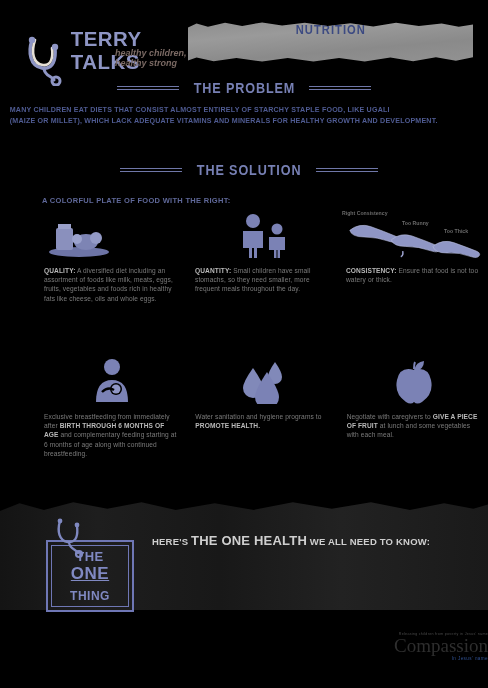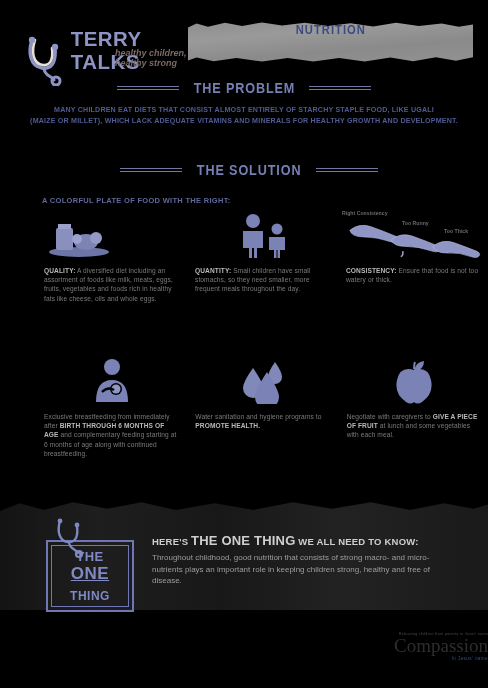--- a/index.html
+++ b/index.html
@@ -42,21 +42,21 @@
 
   
   .sec-head { display: flex; align-items: center; justify-content: center; gap: 9px; }
   .sec-head .rule { width: 62px; height: 4px; border-top: 1px solid #6f77a8; border-bottom: 1px solid #6f77a8; }
   .sec-head .title {
     font-size: 14px; font-weight: bold; color: #7780b4;
     letter-spacing: 1px; transform: scaleX(.9);
   }
 
   .problem-sec { position: absolute; left: 0; top: 80px; width: 488px; }
-  .problem-lines { margin-top: 8px; text-align: center; }
+  .problem-lines { margin-top: 8px; }
   .problem-lines p {
     font-size: 7.4px; font-weight: bold; color: #4f5b92;
     letter-spacing: .2px; line-height: 11px; transform: scaleX(.96);
   }
 
   .solution-sec { position: absolute; left: 5px; top: 162px; width: 488px; }
   .sub-label {
     position: absolute; left: 42px; top: 196px;
     font-size: 7.5px; font-weight: bold; color: #5f6899; letter-spacing: .3px;
   }
@@ -277,23 +277,22 @@
       <path d="M8 4 C5 14 7 24 16 25 C25 26 26 17 25 9" fill="none" stroke="#7f88c0" stroke-width="2.4" stroke-linecap="round"></path>
       <circle cx="8" cy="4" r="2.4" fill="#7f88c0"></circle>
       <circle cx="25" cy="8" r="2.4" fill="#7f88c0"></circle>
       <path d="M17 25 C17 32 24 32 26 36" fill="none" stroke="#7f88c0" stroke-width="2.2" stroke-linecap="round"></path>
       <circle cx="27" cy="37" r="3" fill="none" stroke="#7f88c0" stroke-width="2.2"></circle>
     </svg>
   </div>
 
   <div class="ot-copy">
     <div class="ot-head">
-      <span>HERE'S </span><span class="big">THE ONE THING</span><span> WE ALL NEED TO KNOW:</span>
-    </div>
-    <div class="ot-body">Throughout childhood, good nutrition that consists of strong macro- and micro-nutrients plays an important role in keeping children strong, healthy and free of disease.</div>
+      <span>HERE'S </span><span class="big">THE ONE HEALTH</span><span> WE ALL NEED TO KNOW:</span>
+    </div>
   </div>
 
   <div class="footer">
     <div class="comp-mark">
       <div class="comp-top">Releasing children from poverty in Jesus' name</div>
       <div class="comp-name">Compassion</div>
       <div class="comp-sub">In Jesus' name</div>
     </div>
   </div>
 

